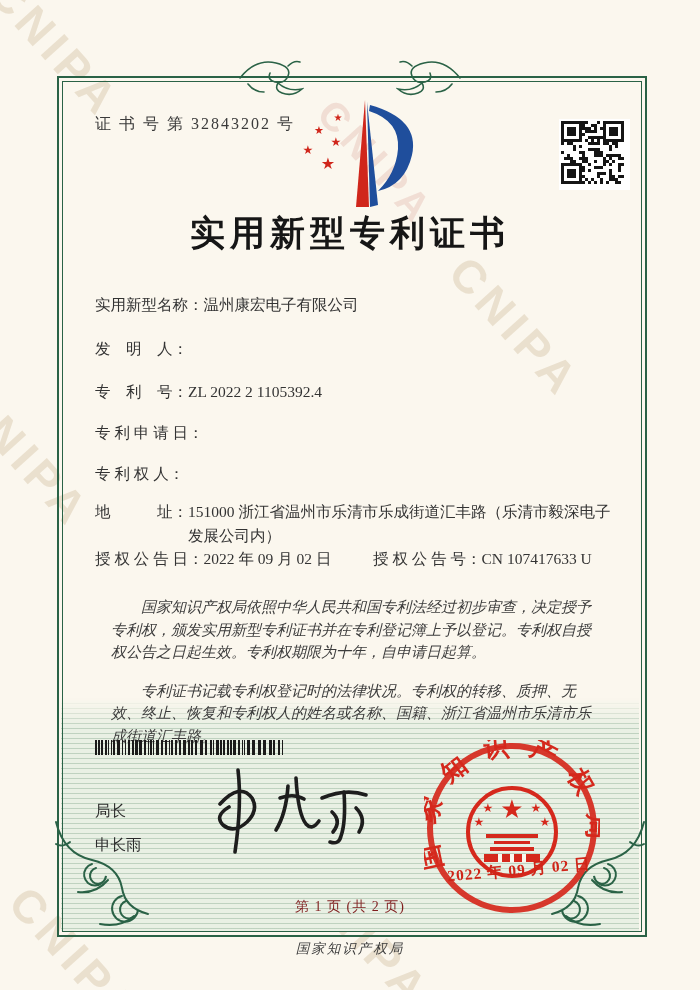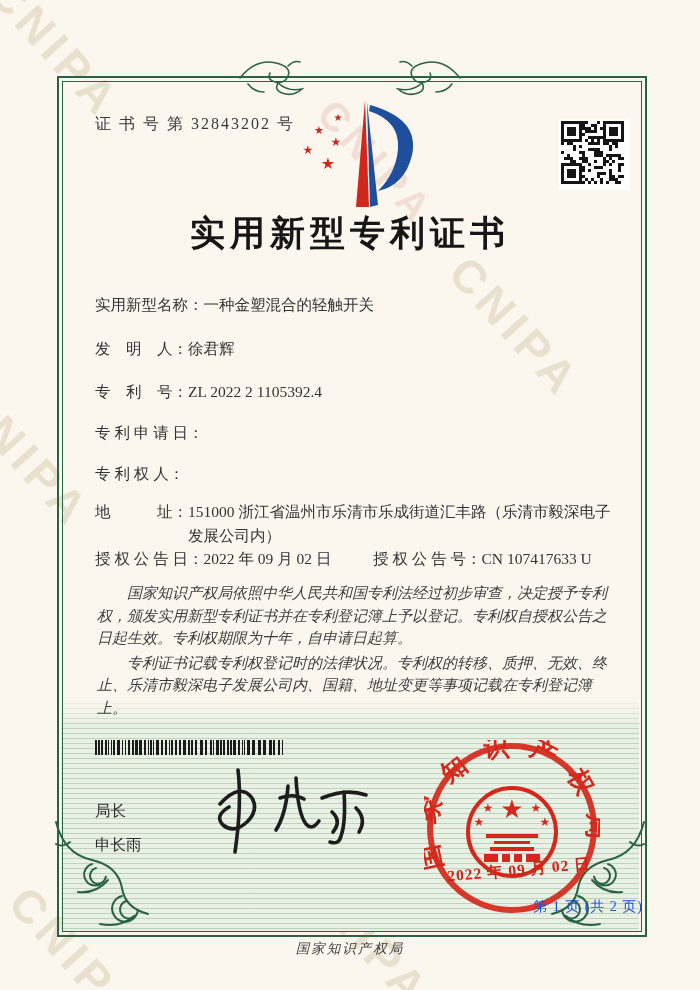--- a/index.html
+++ b/index.html
@@ -37,34 +37,34 @@
 
   .frow{position:absolute;left:95px;width:518px;display:flex;font-size:15.5px;color:#333;line-height:24px;}
   .frow .lab{white-space:pre;}
   .frow .val{flex:1;}
   .grant{position:absolute;left:95px;width:518px;font-size:15.5px;color:#333;line-height:24px;}
   .grant .g2{position:absolute;left:278px;top:0;white-space:nowrap;}
   .grant .g1{white-space:nowrap;}
 
   .paras{position:absolute;left:95px;top:580px;width:517px;font-size:15px;line-height:22.5px;
       color:#3c3c3c;font-style:italic;}
-  .paras p{margin:2px;text-indent:2em;}
+  .paras p{margin:16px;text-indent:2em;}
 
   .barcode{position:absolute;left:95px;top:740px;width:192px;height:15px;}
   .barcode i{position:absolute;top:0;height:100%;background:#1b1b1b;}
 
   .signer{position:absolute;left:95px;top:794px;font-family:"Liberation Sans","DejaVu Sans",sans-serif;
       font-size:15.5px;color:#2b2b2b;line-height:34px;font-weight:500;}
   .signature{position:absolute;left:196px;top:764px;}
 
   .seal{position:absolute;left:424px;top:740px;width:176px;height:176px;}
   .seal-date{position:absolute;left:434px;top:860px;width:170px;text-align:center;
       font-size:15.5px;font-weight:bold;color:#cf2418;letter-spacing:1px;transform:rotate(-5deg);white-space:nowrap;}
 
-  .page-info{position:absolute;left:57px;top:898px;width:586px;text-align:right;font-size:14px;color:#1d4ed8;letter-spacing:1px;}
+  .page-info{position:absolute;left:57px;top:898px;width:586px;text-align:center;font-size:14px;color:#7f1d1d;letter-spacing:1px;}
   .cont-note{position:absolute;left:0;top:940px;width:700px;text-align:center;font-size:13.5px;color:#3c3c3c;font-style:italic;letter-spacing:2px;}
 </style>
 </head>
 <body>
 
 <div class="cert">
 
   <span class="wm" style="left:-30px;top:20px;">CNIPA</span>
   <span class="wm pink" style="left:300px;top:140px;font-size:40px;">CNIPA</span>
   <span class="wm" style="left:430px;top:300px;">CNIPA</span>
@@ -348,25 +348,24 @@
         <i style="left:45px;top:60px"></i>
         <i style="left:54px;top:60px"></i>
         <i style="left:57px;top:60px"></i>
       </div>
     </div>
 
   <div class="title">实用新型专利证书</div>
 
   <div class="frow" style="top:293px;">
     <span class="lab">实用新型名称：</span>
-    <span class="val">一种金塑混合的轻触开关</span>
+    <span class="val">温州康宏电子有限公司</span>
   </div>
   <div class="frow" style="top:337px;">
     <span class="lab">发　明　人：</span>
-    <span class="val">徐君辉</span>
   </div>
   <div class="frow" style="top:380px;">
     <span class="lab">专　利　号：</span>
     <span class="val">ZL 2022 2 1105392.4</span>
   </div>
   <div class="frow" style="top:421px;">
     <span class="lab">专 利 申 请 日：</span>
   </div>
   <div class="frow" style="top:462px;">
     <span class="lab">专 利 权 人：</span>
@@ -379,21 +378,21 @@
     <span class="g1">
       <span>授 权 公 告 日：</span><span>2022 年 09 月 02 日</span>
     </span>
     <span class="g2">
       <span>授 权 公 告 号：</span><span>CN 107417633 U</span>
     </span>
   </div>
 
   <div class="paras">
     <p>国家知识产权局依照中华人民共和国专利法经过初步审查，决定授予专利权，颁发实用新型专利证书并在专利登记簿上予以登记。专利权自授权公告之日起生效。专利权期限为十年，自申请日起算。</p>
-    <p>专利证书记载专利权登记时的法律状况。专利权的转移、质押、无效、终止、乐清市毅深电子发展公司内、国籍、地址变更等事项记载在专利登记簿上。</p>
+    <p>专利证书记载专利权登记时的法律状况。专利权的转移、质押、无效、终止、恢复和专利权人的姓名或名称、国籍、浙江省温州市乐清市乐成街道汇丰路。</p>
   </div>
 
   <div class="barcode">
       <i style="left:0px;width:2px"></i>
       <i style="left:3px;width:2px"></i>
       <i style="left:6px;width:2px"></i>
       <i style="left:10px;width:2px"></i>
       <i style="left:13px;width:1px"></i>
       <i style="left:16px;width:1px"></i>
       <i style="left:18px;width:2px"></i>

